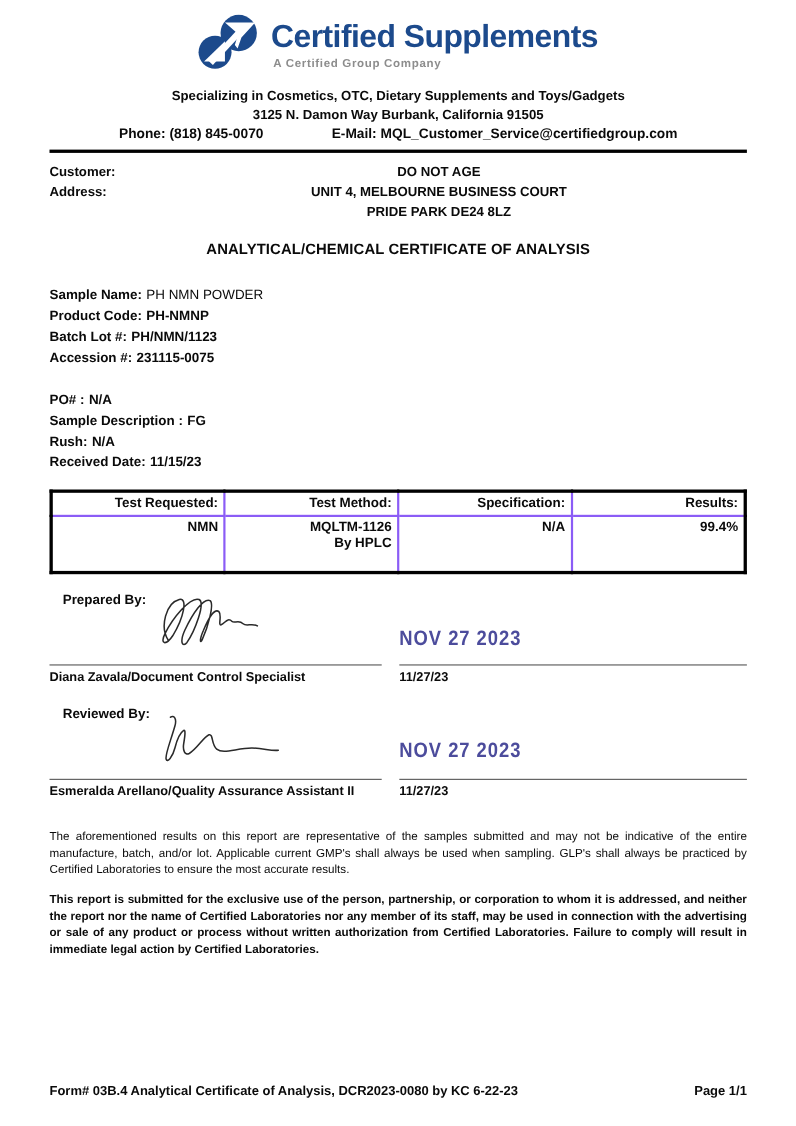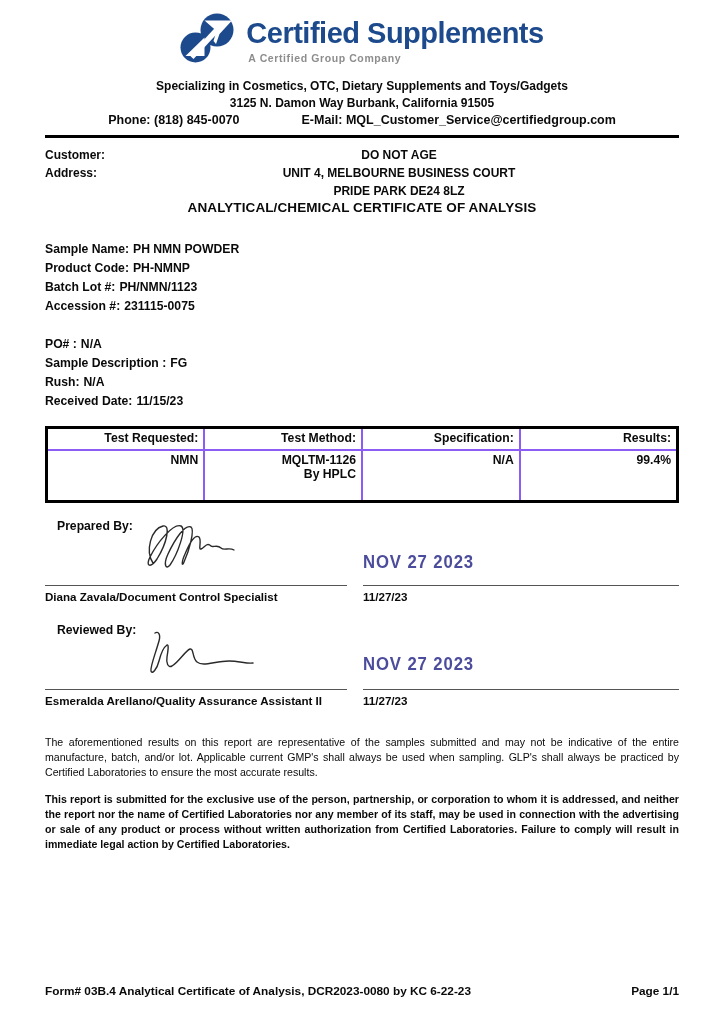--- a/index.html
+++ b/index.html
@@ -22,27 +22,27 @@
   .tagline{font-size:10.5px;font-weight:700;color:var(--tagline-gray);letter-spacing:0.6px;margin-top:2px;padding-left:2px;}
   
   .hdr-lines{text-align:center;margin-top:9px;font-weight:700;font-size:12px;line-height:17px;}
   .hdr-contact{display:flex;justify-content:center;gap:62px;font-weight:700;font-size:12.5px;line-height:17px;}
   .rule{border-bottom:3px solid #000;margin-top:6px;}
   
   .cust-grid{display:grid;grid-template-columns:74px 1fr;margin-top:8px;font-size:12px;line-height:18px;}
   .cust-label{font-weight:700;}
   .cust-value{font-weight:600;text-align:center;}
   
-  .doc-title{text-align:center;font-weight:700;font-size:13.5px;letter-spacing:0.1px;}
+  .doc-title{text-align:center;font-weight:700;font-size:13.5px;margin-top:18px;letter-spacing:0.1px;}
   
   .info-block{font-size:12.2px;line-height:19px;font-weight:600;}
   .info-block.first{margin-top:25px;}
   .info-block.second{margin-top:19px;}
   .info-line .val{margin-left:4px;}
-  .info-line .val.xbold{font-weight:700;}
+  .info-line .val.xbold{font-weight:400;}
   
   table.results{width:100%;border-collapse:collapse;margin-top:15px;border:3px solid #000;}
   table.results th,table.results td{
     border:2px solid #8b5cf6;font-size:12.2px;text-align:right;vertical-align:top;
     padding:2px 5px;width:25%;
   }
   table.results th{font-weight:700;height:22px;}
   table.results td{font-weight:600;height:52px;}
   
   .sig-block{position:relative;height:88px;}

